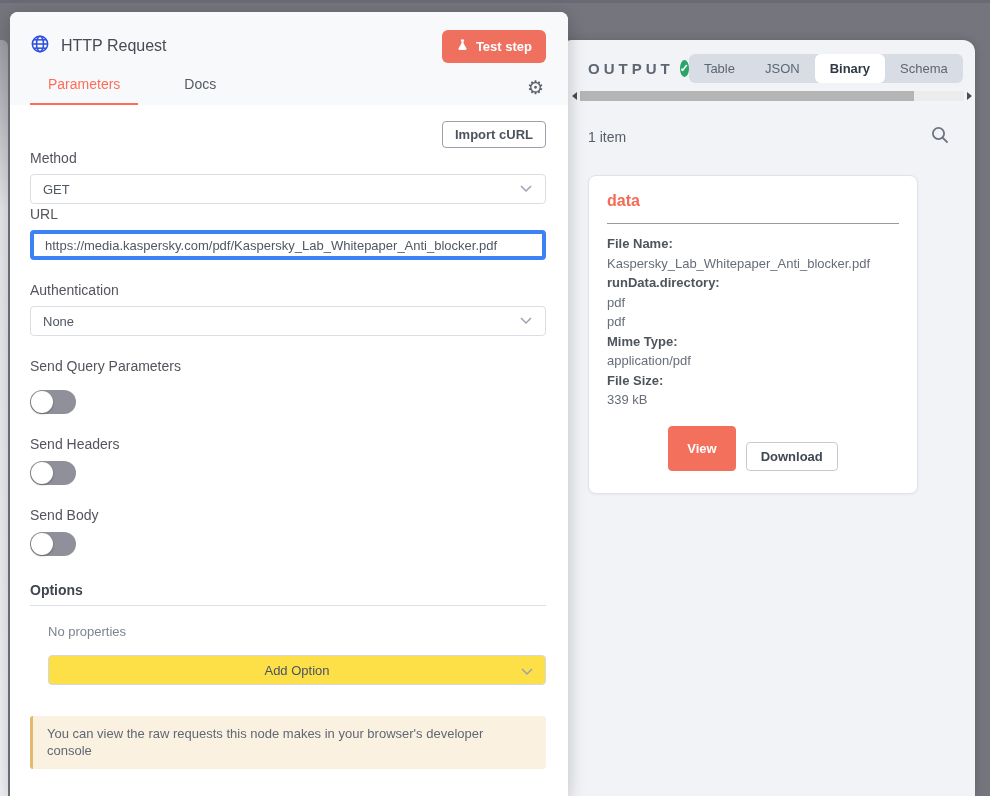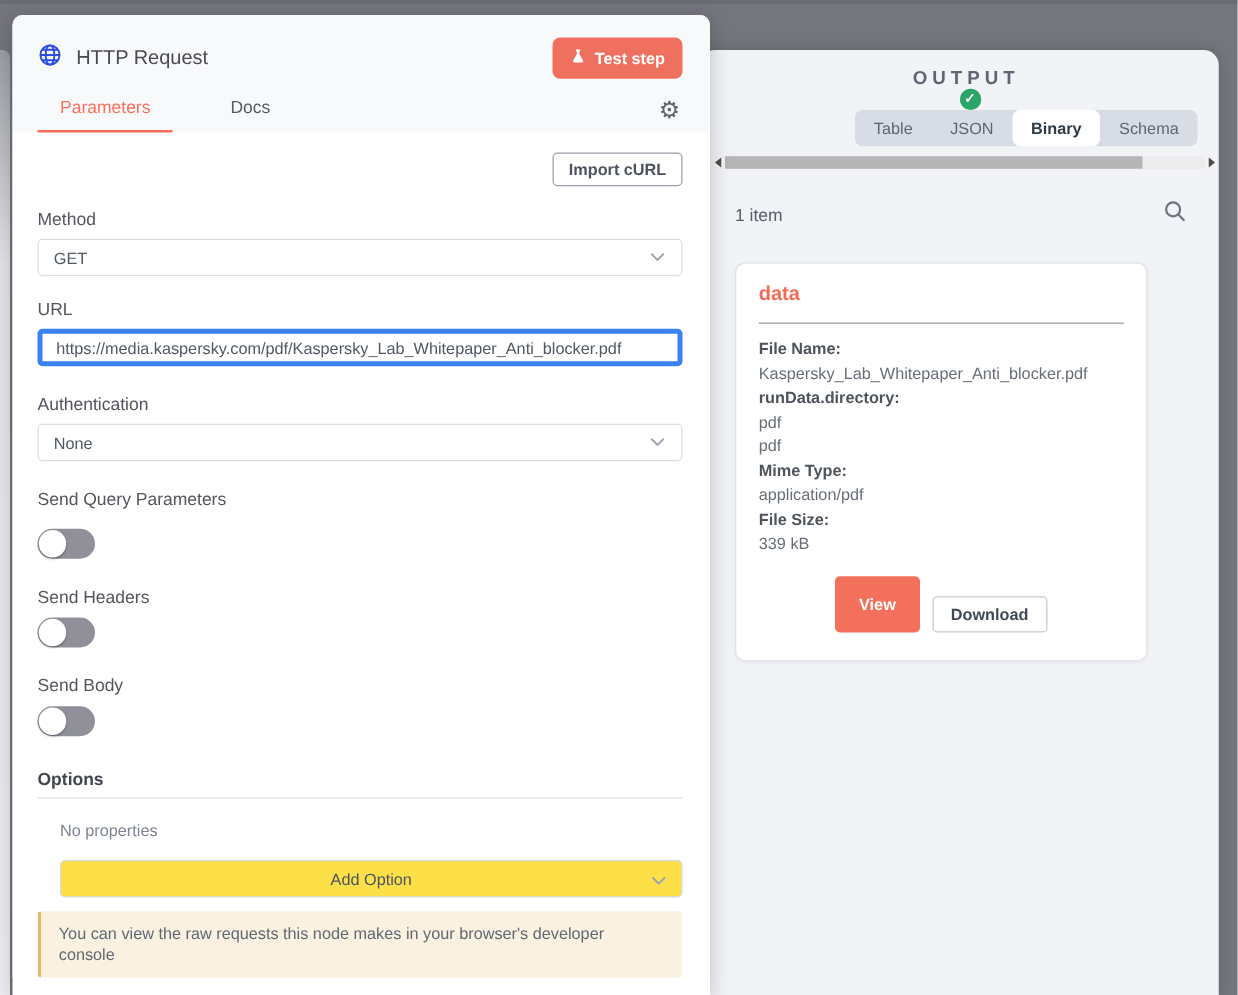--- a/index.html
+++ b/index.html
@@ -11,21 +11,21 @@
 
   
   .input-sliver { position:absolute; left:0; top:40px; width:8px; height:756px;
     background:linear-gradient(to bottom,#9c9da5 0,#e4e6eb 170px,#eef0f4 100%);
     border-top-right-radius:6px; z-index:1; }
 
   
   .output-panel { position:absolute; left:560px; top:40px; width:415px; height:756px;
     background:#f1f3f7; border-radius:12px 12px 0 0; z-index:1;
     box-shadow:0 0 10px rgba(0,0,0,.18); }
-  .out-header { display:flex; align-items:center; padding:14px 17px 4px 28px;flex-direction:column; }
+  .out-header { display:flex; align-items:center; padding:14px 17px 4px 28px; }
   .out-title { font-size:15px; font-weight:700; letter-spacing:4px; color:#5d6671; }
   .check-circle { width:17px; height:17px; border-radius:50%; background:#29a568; color:#fff;
     font-size:11px; font-weight:700; display:flex; align-items:center; justify-content:center;
     margin-left:6px; line-height:1; }
   .out-tabs { margin-left:auto; display:flex; background:#d8dde5; border-radius:6px; }
   .out-tab { padding:7px 15px; font-size:13px; color:#5b6673; cursor:pointer; border-radius:6px; white-space:nowrap; }
   .out-tab.active { background:#ffffff; color:#2f3a46; font-weight:700; }
 
   .out-scrollbar { display:flex; align-items:center; height:12px; margin:3px 3px 0 12px; }
   .sb-arrow { width:0; height:0; border-top:4px solid transparent; border-bottom:4px solid transparent; }
@@ -63,42 +63,42 @@
   .mp-tab { font-size:14px; padding:6px 18px 11px 18px; color:#555a63; cursor:pointer;
     border-bottom:2px solid transparent; }
   .mp-tab.active { color:#ff6d5a; border-bottom:2px solid #ff6d5a; }
   .gear { margin-left:auto; font-size:19px; color:#5e646e; padding:0 2px 8px 0; cursor:pointer; line-height:1; }
 
   .mp-content { padding:16px 22px 0 20px; background:#fff; }
   .import-row { display:flex; justify-content:flex-end; }
   .import-curl-btn { background:#fff; border:1px solid #9aa1ab; border-radius:4px; color:#4c535e;
     font-size:13px; font-weight:700; padding:5px 12px; cursor:pointer; font-family:inherit; }
 
-  .field { margin-top:18px; }
+  .field { margin-top:2px; }
   .field-label { display:block; font-size:14px; color:#52555c; margin-bottom:8px; }
   .select-box { height:30px; border:1px solid #d9dde4; border-radius:4px; background:#fff;
     display:flex; align-items:center; justify-content:space-between; padding:0 12px;
     font-size:13px; color:#4f5863; cursor:pointer; }
   .text-input { width:100%; height:30px; border:4px solid #3b82f6; border-radius:4px; background:#fff;
     padding:0 11px; font-size:13px; color:#4f5863; font-family:inherit; }
 
   .toggle-field { margin-top:22px; }
   .toggle { margin-top:9px; width:46px; height:24px; border-radius:12px; background:#8f9099; position:relative; cursor:pointer; }
   .toggle .knob { position:absolute; left:1px; top:1px; width:22px; height:22px; border-radius:50%;
     background:#fff; box-shadow:0 1px 2px rgba(0,0,0,.35); }
 
   .options-heading { margin-top:26px; font-size:14px; font-weight:700; color:#41454d;
     padding-bottom:7px; border-bottom:1px solid #dcdfe5; }
   .no-props { margin:18px 0 0 18px; font-size:13px; color:#7d8490; }
   .add-option { margin:16px 0 0 18px; height:30px; background:#fde047; border:1px solid #d4d9e1;
     border-radius:4px; display:flex; align-items:center; justify-content:center; position:relative;
     font-size:13px; color:#4b5363; cursor:pointer; }
   .add-option .chev { position:absolute; right:11px; top:9px; }
 
-  .notice { margin-top:11px; background:#fbf1e1; border-left:3px solid #e2b96d; border-radius:3px;
+  .notice { margin-top:31px; background:#fbf1e1; border-left:3px solid #e2b96d; border-radius:3px;
     padding:9px 16px 10px 14px; font-size:13px; color:#5f6874; line-height:17px; }
 </style>
 </head>
 <body>
 
 <div class="stage">
 
   <div class="input-sliver"></div>
 
   <div class="output-panel">

